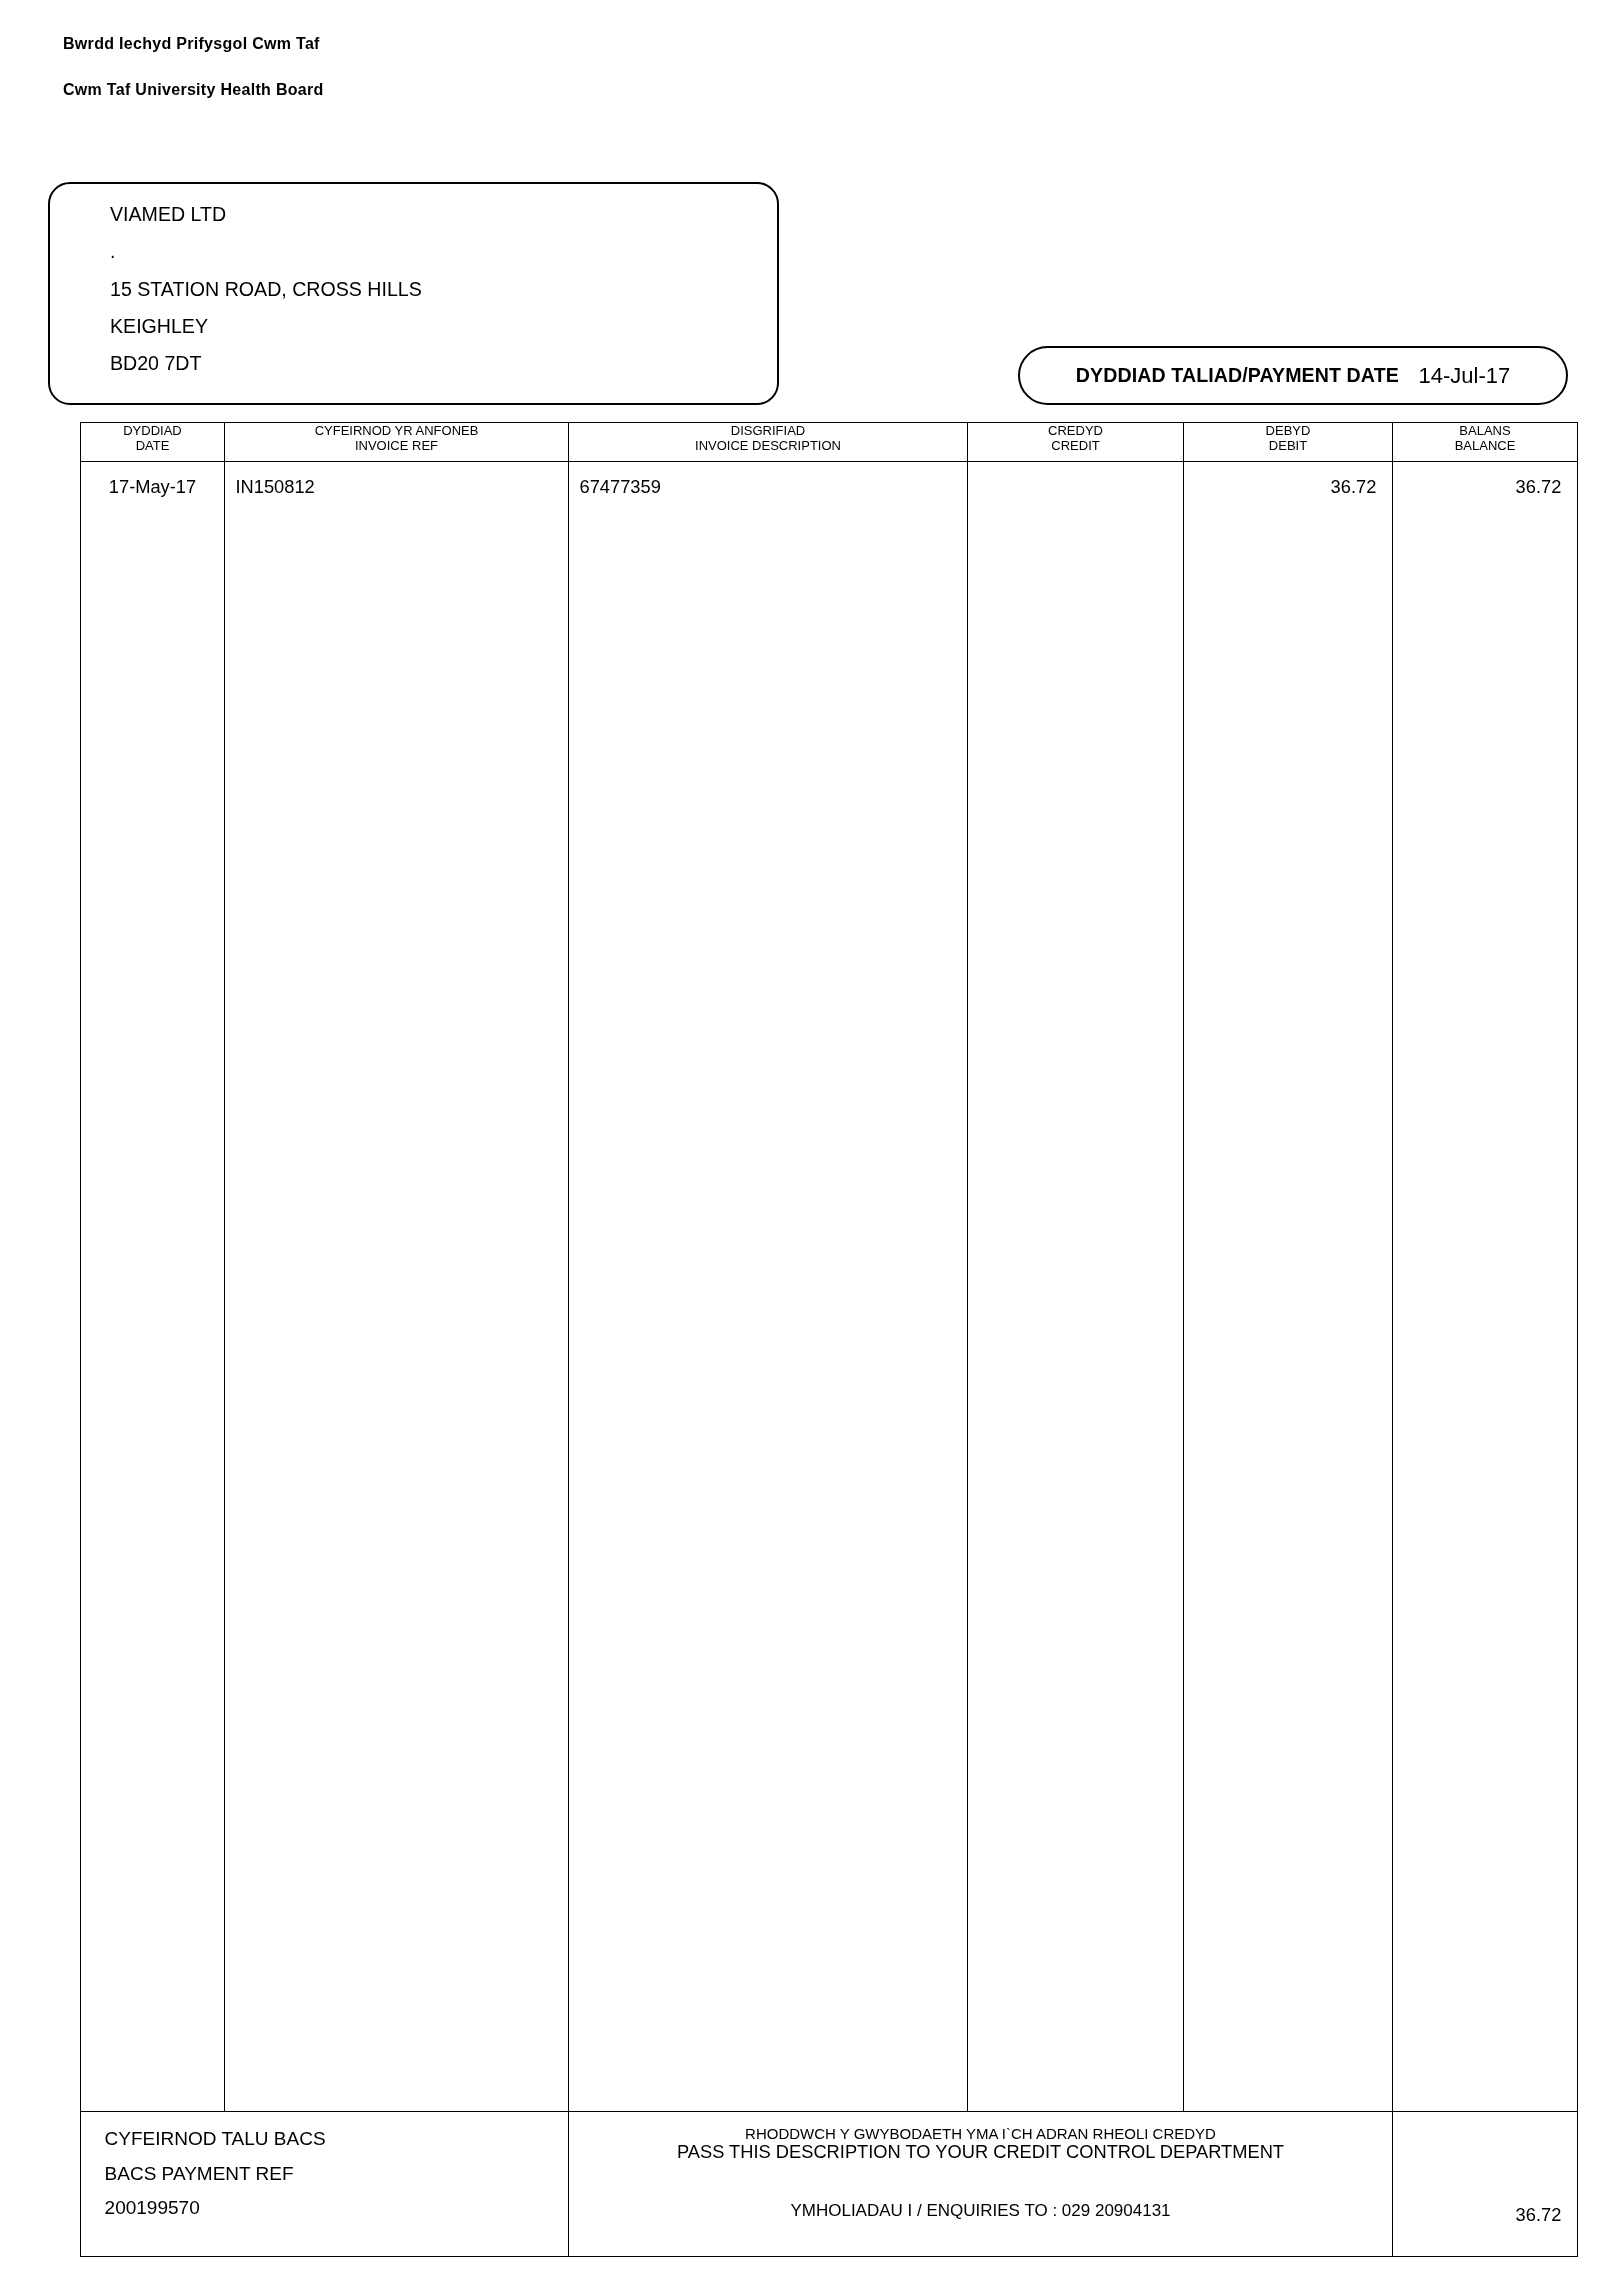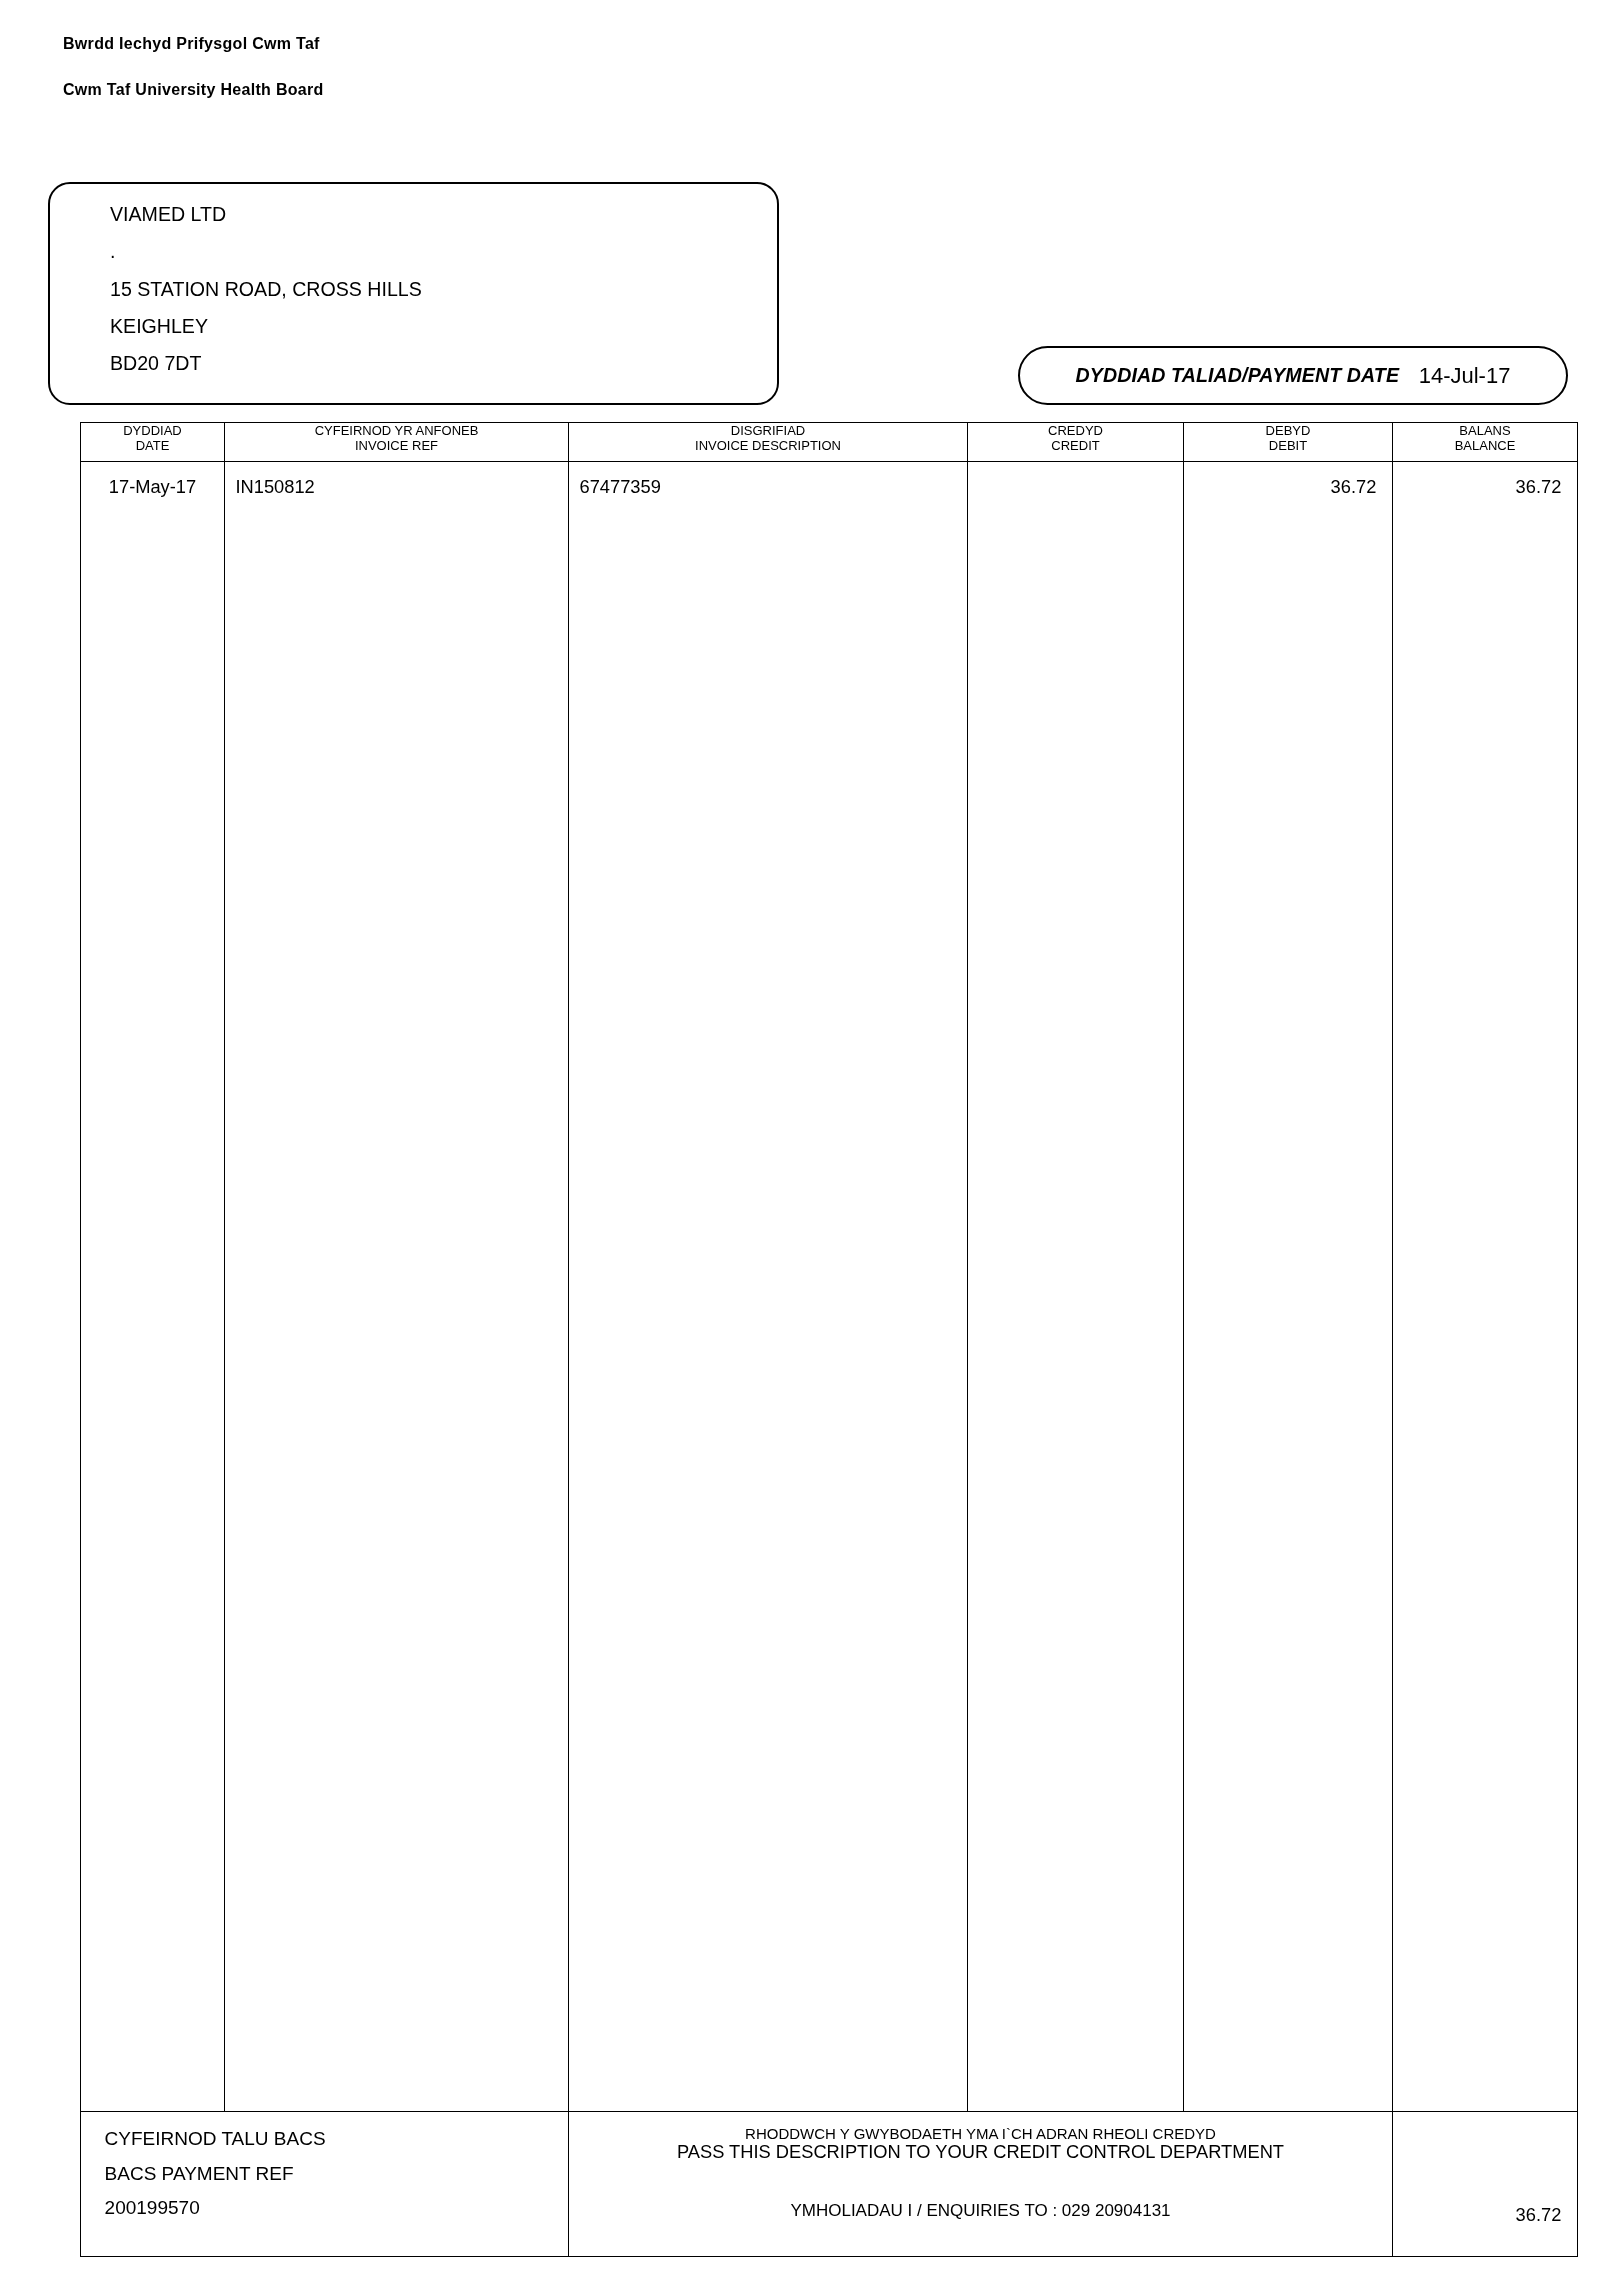--- a/index.html
+++ b/index.html
@@ -105,21 +105,20 @@
     box-sizing: border-box;
     display: flex;
     align-items: center;
     justify-content: center;
   }
   .paydate-label {
     font-size: 19.6px;
     font-weight: bold;
     letter-spacing: 0.1px;
     white-space: nowrap;
-    font-style: italic;
   }
   .paydate-value {
     font-size: 22px;
     margin-left: 19.6px;
     white-space: nowrap;
   }
 
   
   .table-wrap {
     position: absolute;

